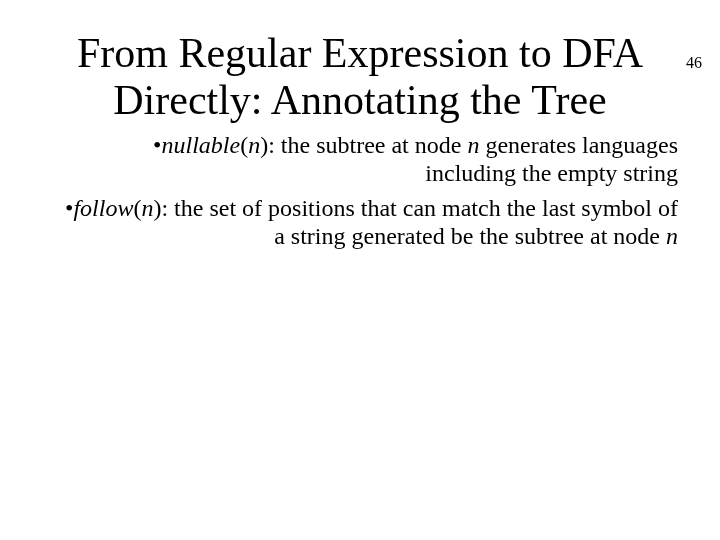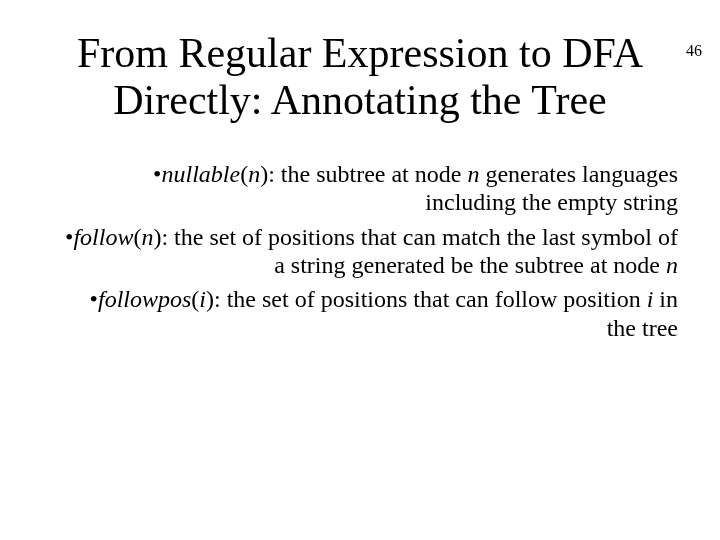--- a/index.html
+++ b/index.html
@@ -1,28 +1,27 @@
 <!DOCTYPE html>
 <html><head>
 <meta charset="utf-8">
 <style>
   * { margin: 0; padding: 0; box-sizing: border-box; }
   html, body { width: 720px; height: 540px; background: #fff; font-family: "Times New Roman", Times, serif; color: #000; }
   .slide { width: 720px; height: 540px; position: relative; padding: 0 42px; }
-  .pagenum { position: absolute; top: 12px; right: 18px; font-size: 16px; text-align: right; }
-  .title { text-align: center; font-size: 42px; font-weight: 400; line-height: 1.12; margin-top: 30px; margin-bottom: 36px; }
+  .pagenum { position: absolute; top: 24px; right: 18px; font-size: 16px; text-align: right; }
+  .title { text-align: center; font-size: 42px; font-weight: 400; line-height: 1.12; margin-top: 30px; margin-bottom: 7px; }
   ul.bullets { list-style: none; padding-left: 4px; text-align: right; }
   ul.bullets > li { font-size: 24px; line-height: 1.18; margin-bottom: 6px; padding-left: 22px; text-indent: -22px; }
   ul.bullets > li::before { content: "•"; display: inline-block; width: 22px; text-indent: 0; }
   .it { font-style: italic; }
 </style>
 </head>
 <body>
 
 <div class="slide">
   <div class="pagenum">46</div>
   <h1 class="title">From Regular Expression to DFA Directly: Annotating the Tree</h1>
   <ul class="bullets">
     <li><span class="it">nullable</span>(<span class="it">n</span>)<span>: the subtree at node </span><span class="it">n</span><span> generates languages including the empty string</span></li>
     <li><span class="it">follow</span>(<span class="it">n</span>)<span>: the set of positions that can match the last symbol of a string generated be the subtree at node </span><span class="it">n</span><span></span></li>
-    <li><span class="it">followpos</span>(<span class="it">i</span>)<span>: the set of positions that can follow position </span><span class="it">i</span><span> in the tree</span></li>
   </ul>
 </div>
 
 </body></html>

